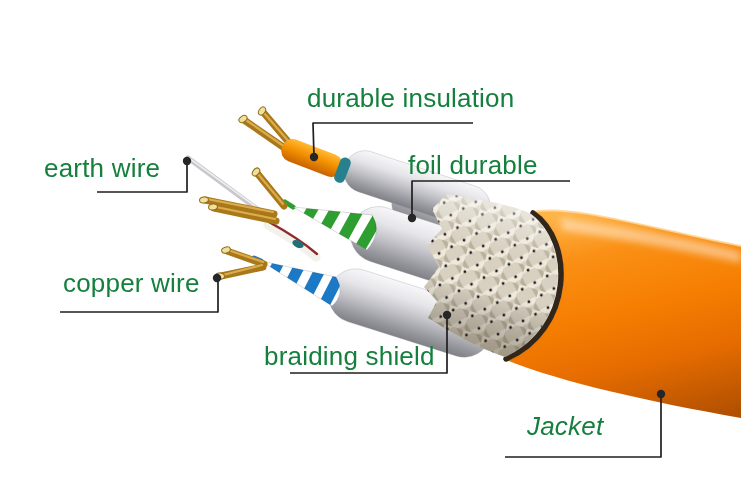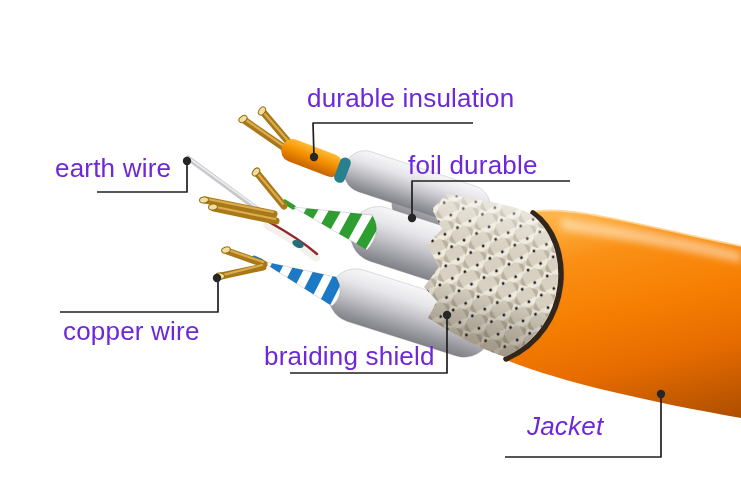--- a/index.html
+++ b/index.html
@@ -8,29 +8,29 @@
     width:741px;height:485px;
     background:#ffffff;
     overflow:hidden;
     font-family:"Liberation Sans", sans-serif;
   }
   .stage svg{position:absolute;left:0;top:0;}
   .lbl{
     position:absolute;
     font-size:26px;
     line-height:1.1;
-    color:#6d28d9;
+    color:#15803d;
     white-space:nowrap;
     letter-spacing:0.2px;
     user-select:none;
   }
   .lbl-durable{left:307px;top:84px;}
   .lbl-foil{left:408px;top:151px;}
-  .lbl-earth{left:55px;top:154px;}
-  .lbl-copper{left:63px;top:269px;margin-top:48px;}
+  .lbl-earth{left:44px;top:154px;}
+  .lbl-copper{left:63px;top:269px;}
   .lbl-braiding{left:264px;top:342px;}
   .lbl-jacket{left:527px;top:412px;font-style:italic;}
 </style>
 </head>
 <body>
 
 <div class="stage">
 
   <svg width="741" height="485" viewBox="0 0 741 485">
     <defs>

